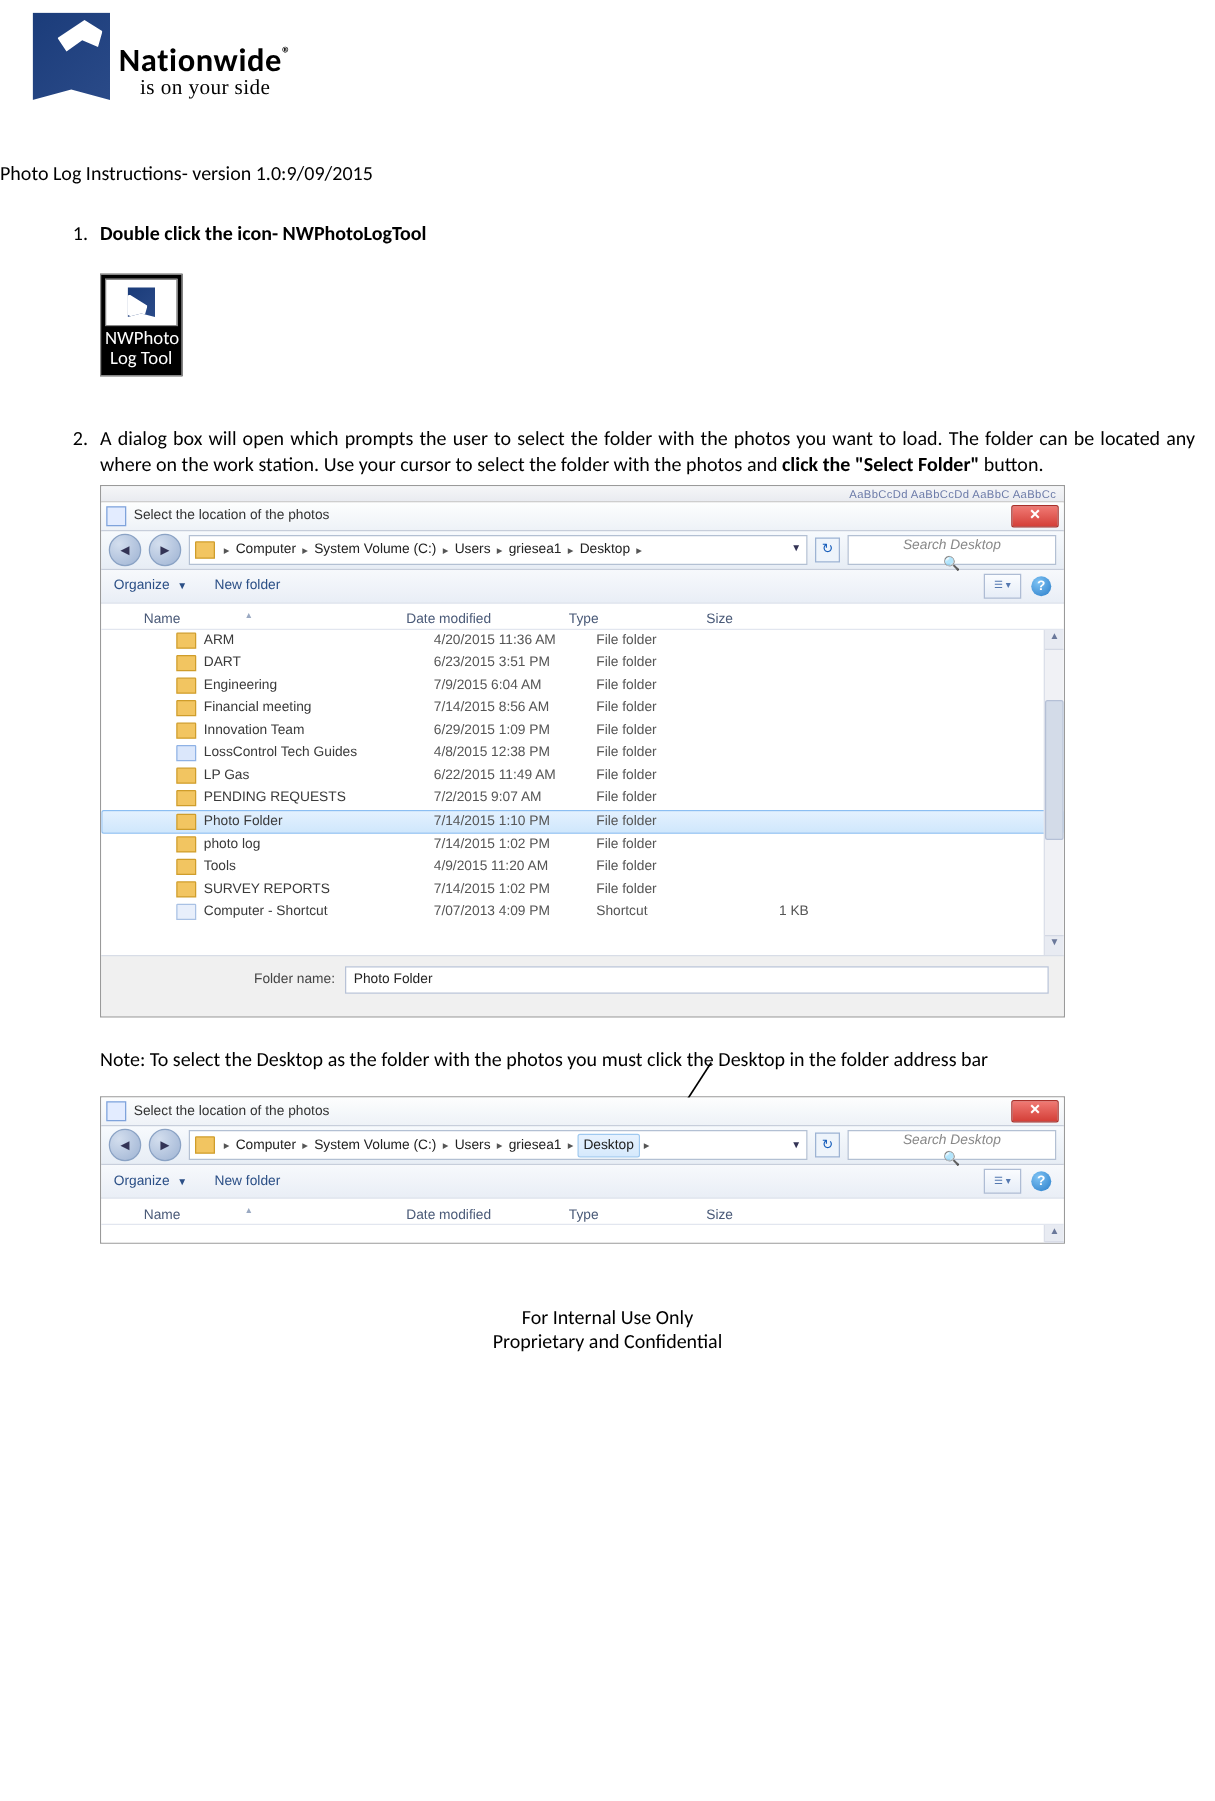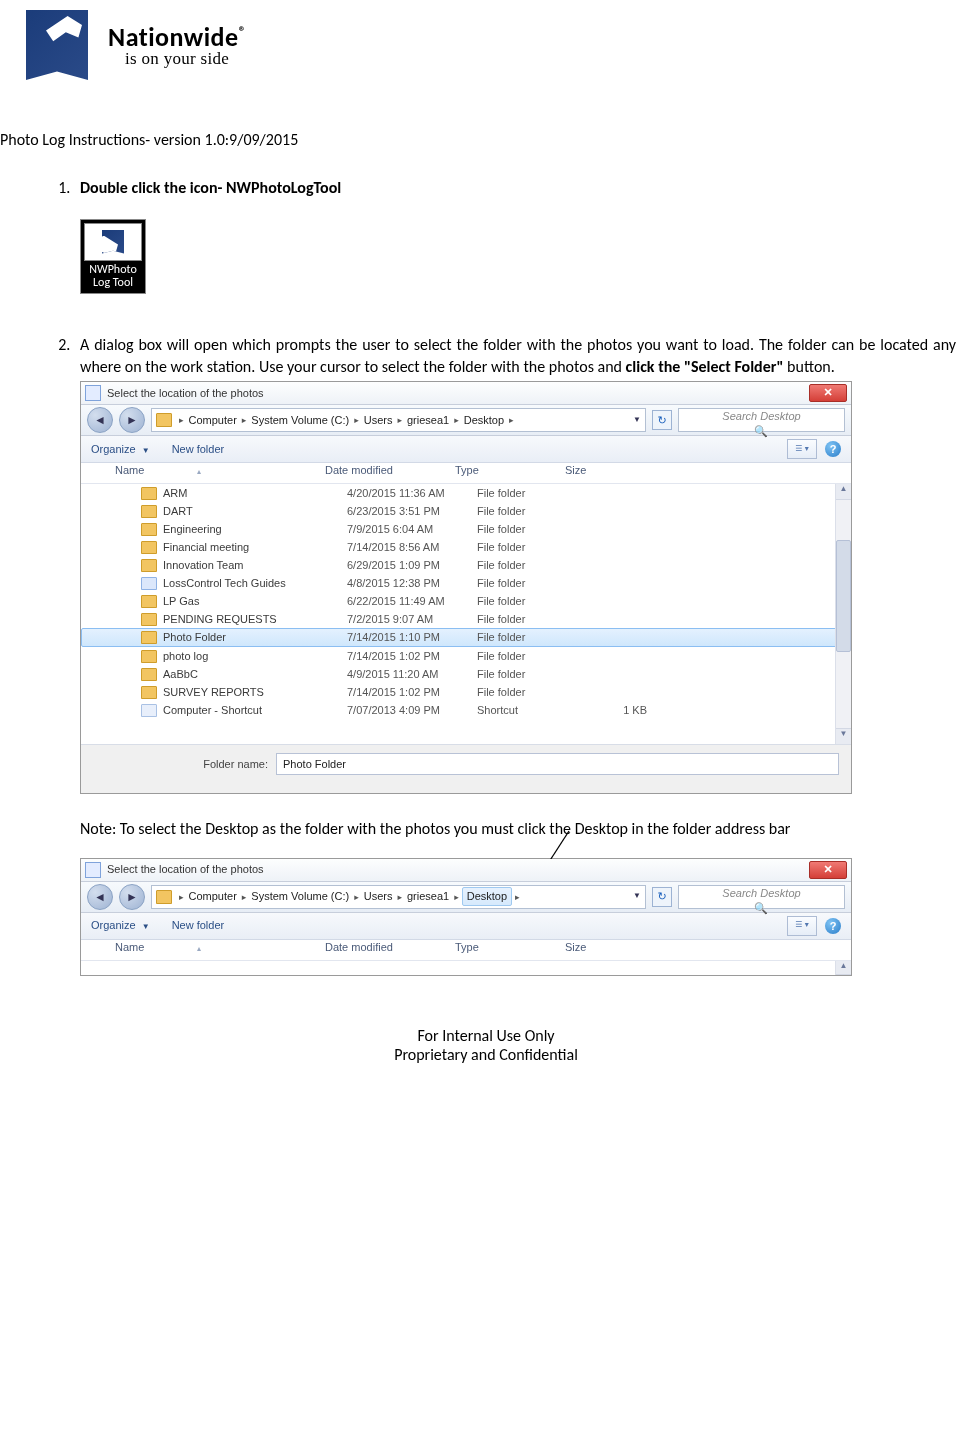--- a/index.html
+++ b/index.html
@@ -9,22 +9,22 @@
     margin: 0;
     padding: 0;
     width: 972px;
     background: #fff;
   }
   .page {
     padding: 10px 0 0 0;
   }
   .logo-block {
     display: flex;
-    align-items: center;
-    gap: 20px;
+    align-items: flex-end;
+    gap: 7px;
     padding-left: 26px;
     margin-bottom: 50px;
   }
   .eagle {
     width: 62px;
     height: 70px;
     background: linear-gradient(135deg, #1b3c7a 0%, #2a4a88 100%);
     position: relative;
     clip-path: polygon(0 0, 100% 0, 100% 100%, 50% 88%, 0 100%);
   }
@@ -89,21 +89,21 @@
     justify-content: center;
     border: 1px solid #888;
   }
   .desktop-icon-inner .eagle.small {
     width: 22px; height: 24px;
   }
   .desktop-icon-label {
     color: #fff;
     background: #000;
     text-align: center;
-    font-size: 12px;
+    font-size: 15px;
     line-height: 1.1;
     padding: 2px 0 1px;
   }
 
   
   .dialog-wrap {
     margin: 4px 0 0 0;
     width: 770px;
     border: 1px solid #9a9a9a;
     font-family: "Segoe UI", Tahoma, sans-serif;
@@ -221,21 +221,21 @@
   }
   .tb-help {
     width:16px;height:16px;border-radius:50%;
     background:radial-gradient(circle at 35% 30%,#7ec3f4,#2a7dc9);
     color:#fff;font-weight:bold;text-align:center;line-height:16px;font-size:11px;
   }
   .col-headers {
     height: 20px;
     border-bottom: 1px solid #e2e6ef;
     display: flex;
-    align-items: flex-start;
+    align-items: flex-end;
     padding-left: 34px;
     color: #4a5a78;
     background: #fff;
     position:relative;
   }
   .col-headers .sort-caret { color:#9aa9c2; font-size:8px; position:absolute; left:116px; top:4px;}
   .ch-name { width: 210px; }
   .ch-date { width: 130px; }
   .ch-type { width: 110px; }
   .ch-size { width: 80px; }
@@ -387,20 +387,21 @@
         </div>
       </div>
     </li>
 
     <li style="margin-top:40px;">
       <div class="li-body">
         <span>A dialog box will open which prompts the user to select the folder with the photos you want to load.  The folder can be located any where on the work station.  Use your cursor to select the folder with the photos and </span><span class="bold">click the "Select Folder"</span><span> button.</span>
 
         
         <div class="dialog-wrap" id="dialog1">
+          <div class="dlg-styles-strip">AaBbCcDd  AaBbCcDd  AaBbC  AaBbCc</div>
           <div class="dlg-titlebar">
             <div class="dlg-title-icon"></div>
             <div class="dlg-title-text">Select the location of the photos</div>
             <div class="dlg-close">✕</div>
           </div>
           <div class="dlg-nav">
             <div class="nav-btn">◄</div>
             <div class="nav-btn">►</div>
             <div class="breadcrumb">
               <div class="bc-folder-icon"></div>
@@ -506,21 +507,21 @@
               </div>
               <div class="file-row">
                 <div class="ficon"></div>
                 <div class="fname">photo log</div>
                 <div class="fdate">7/14/2015 1:02 PM</div>
                 <div class="ftype">File folder</div>
                 <div class="fsize"></div>
               </div>
               <div class="file-row">
                 <div class="ficon"></div>
-                <div class="fname">AaBbC</div>
+                <div class="fname">Tools</div>
                 <div class="fdate">4/9/2015 11:20 AM</div>
                 <div class="ftype">File folder</div>
                 <div class="fsize"></div>
               </div>
               <div class="file-row">
                 <div class="ficon"></div>
                 <div class="fname">SURVEY REPORTS</div>
                 <div class="fdate">7/14/2015 1:02 PM</div>
                 <div class="ftype">File folder</div>
                 <div class="fsize"></div>

